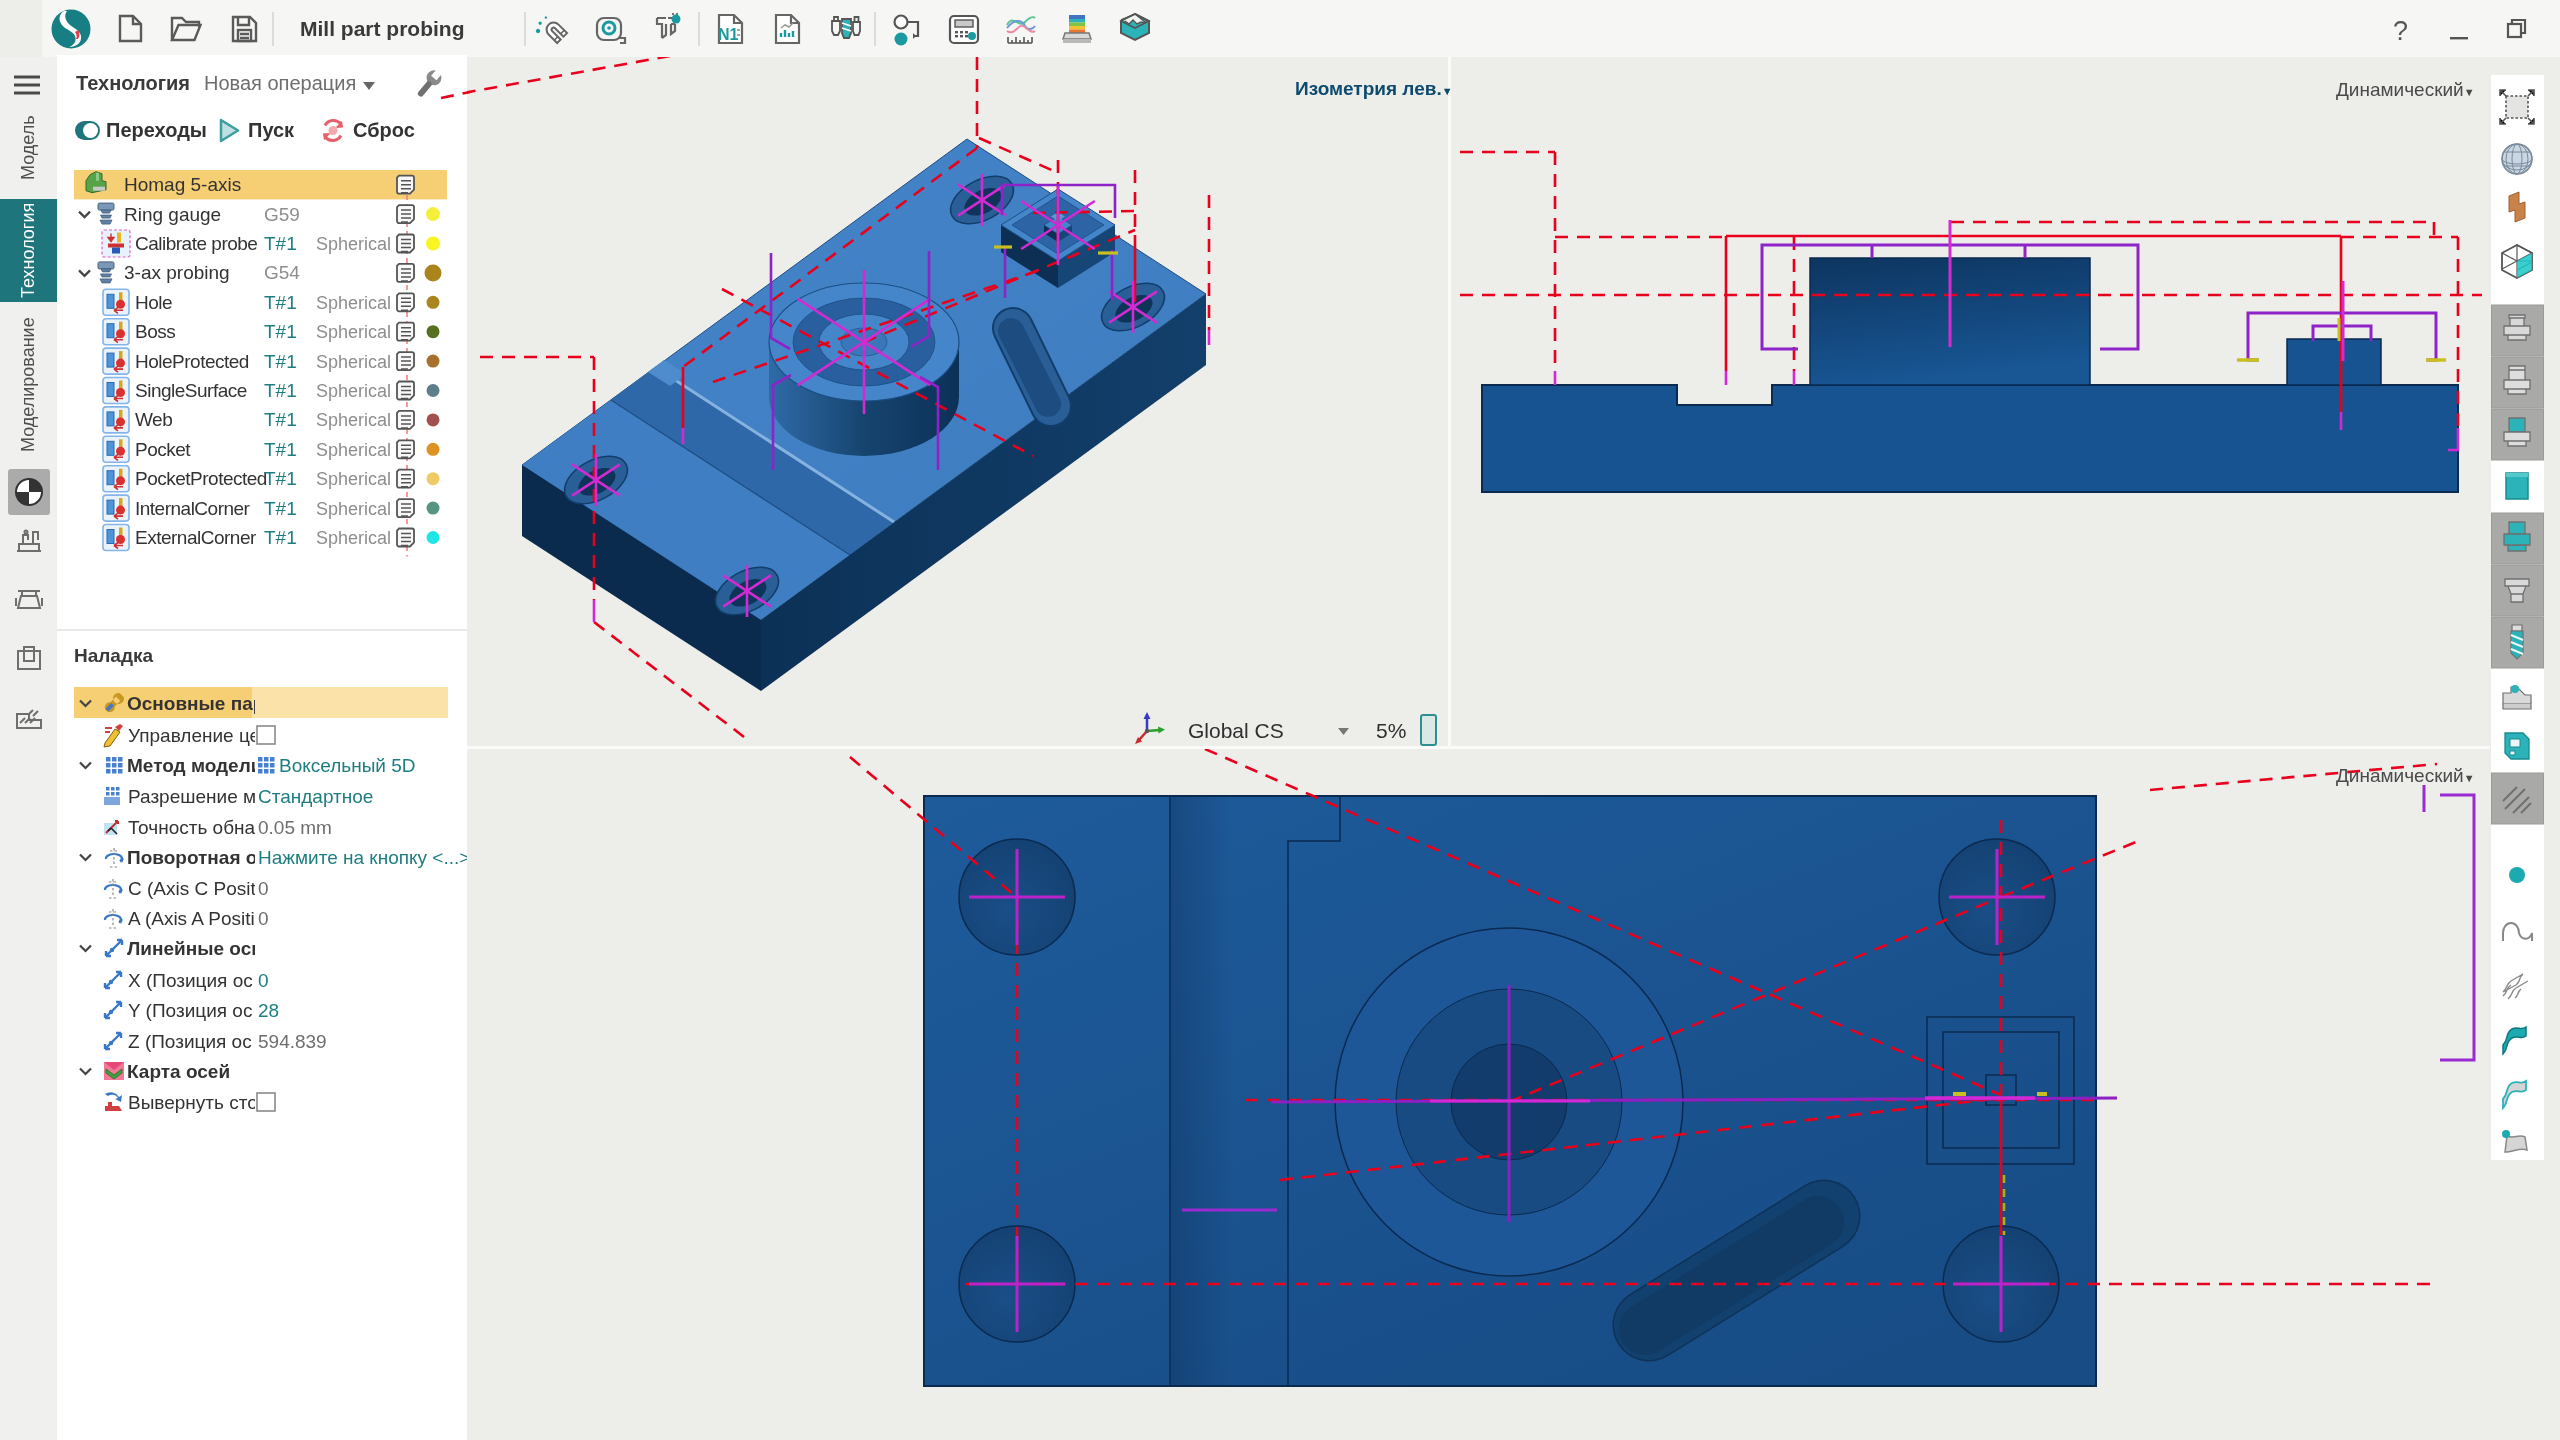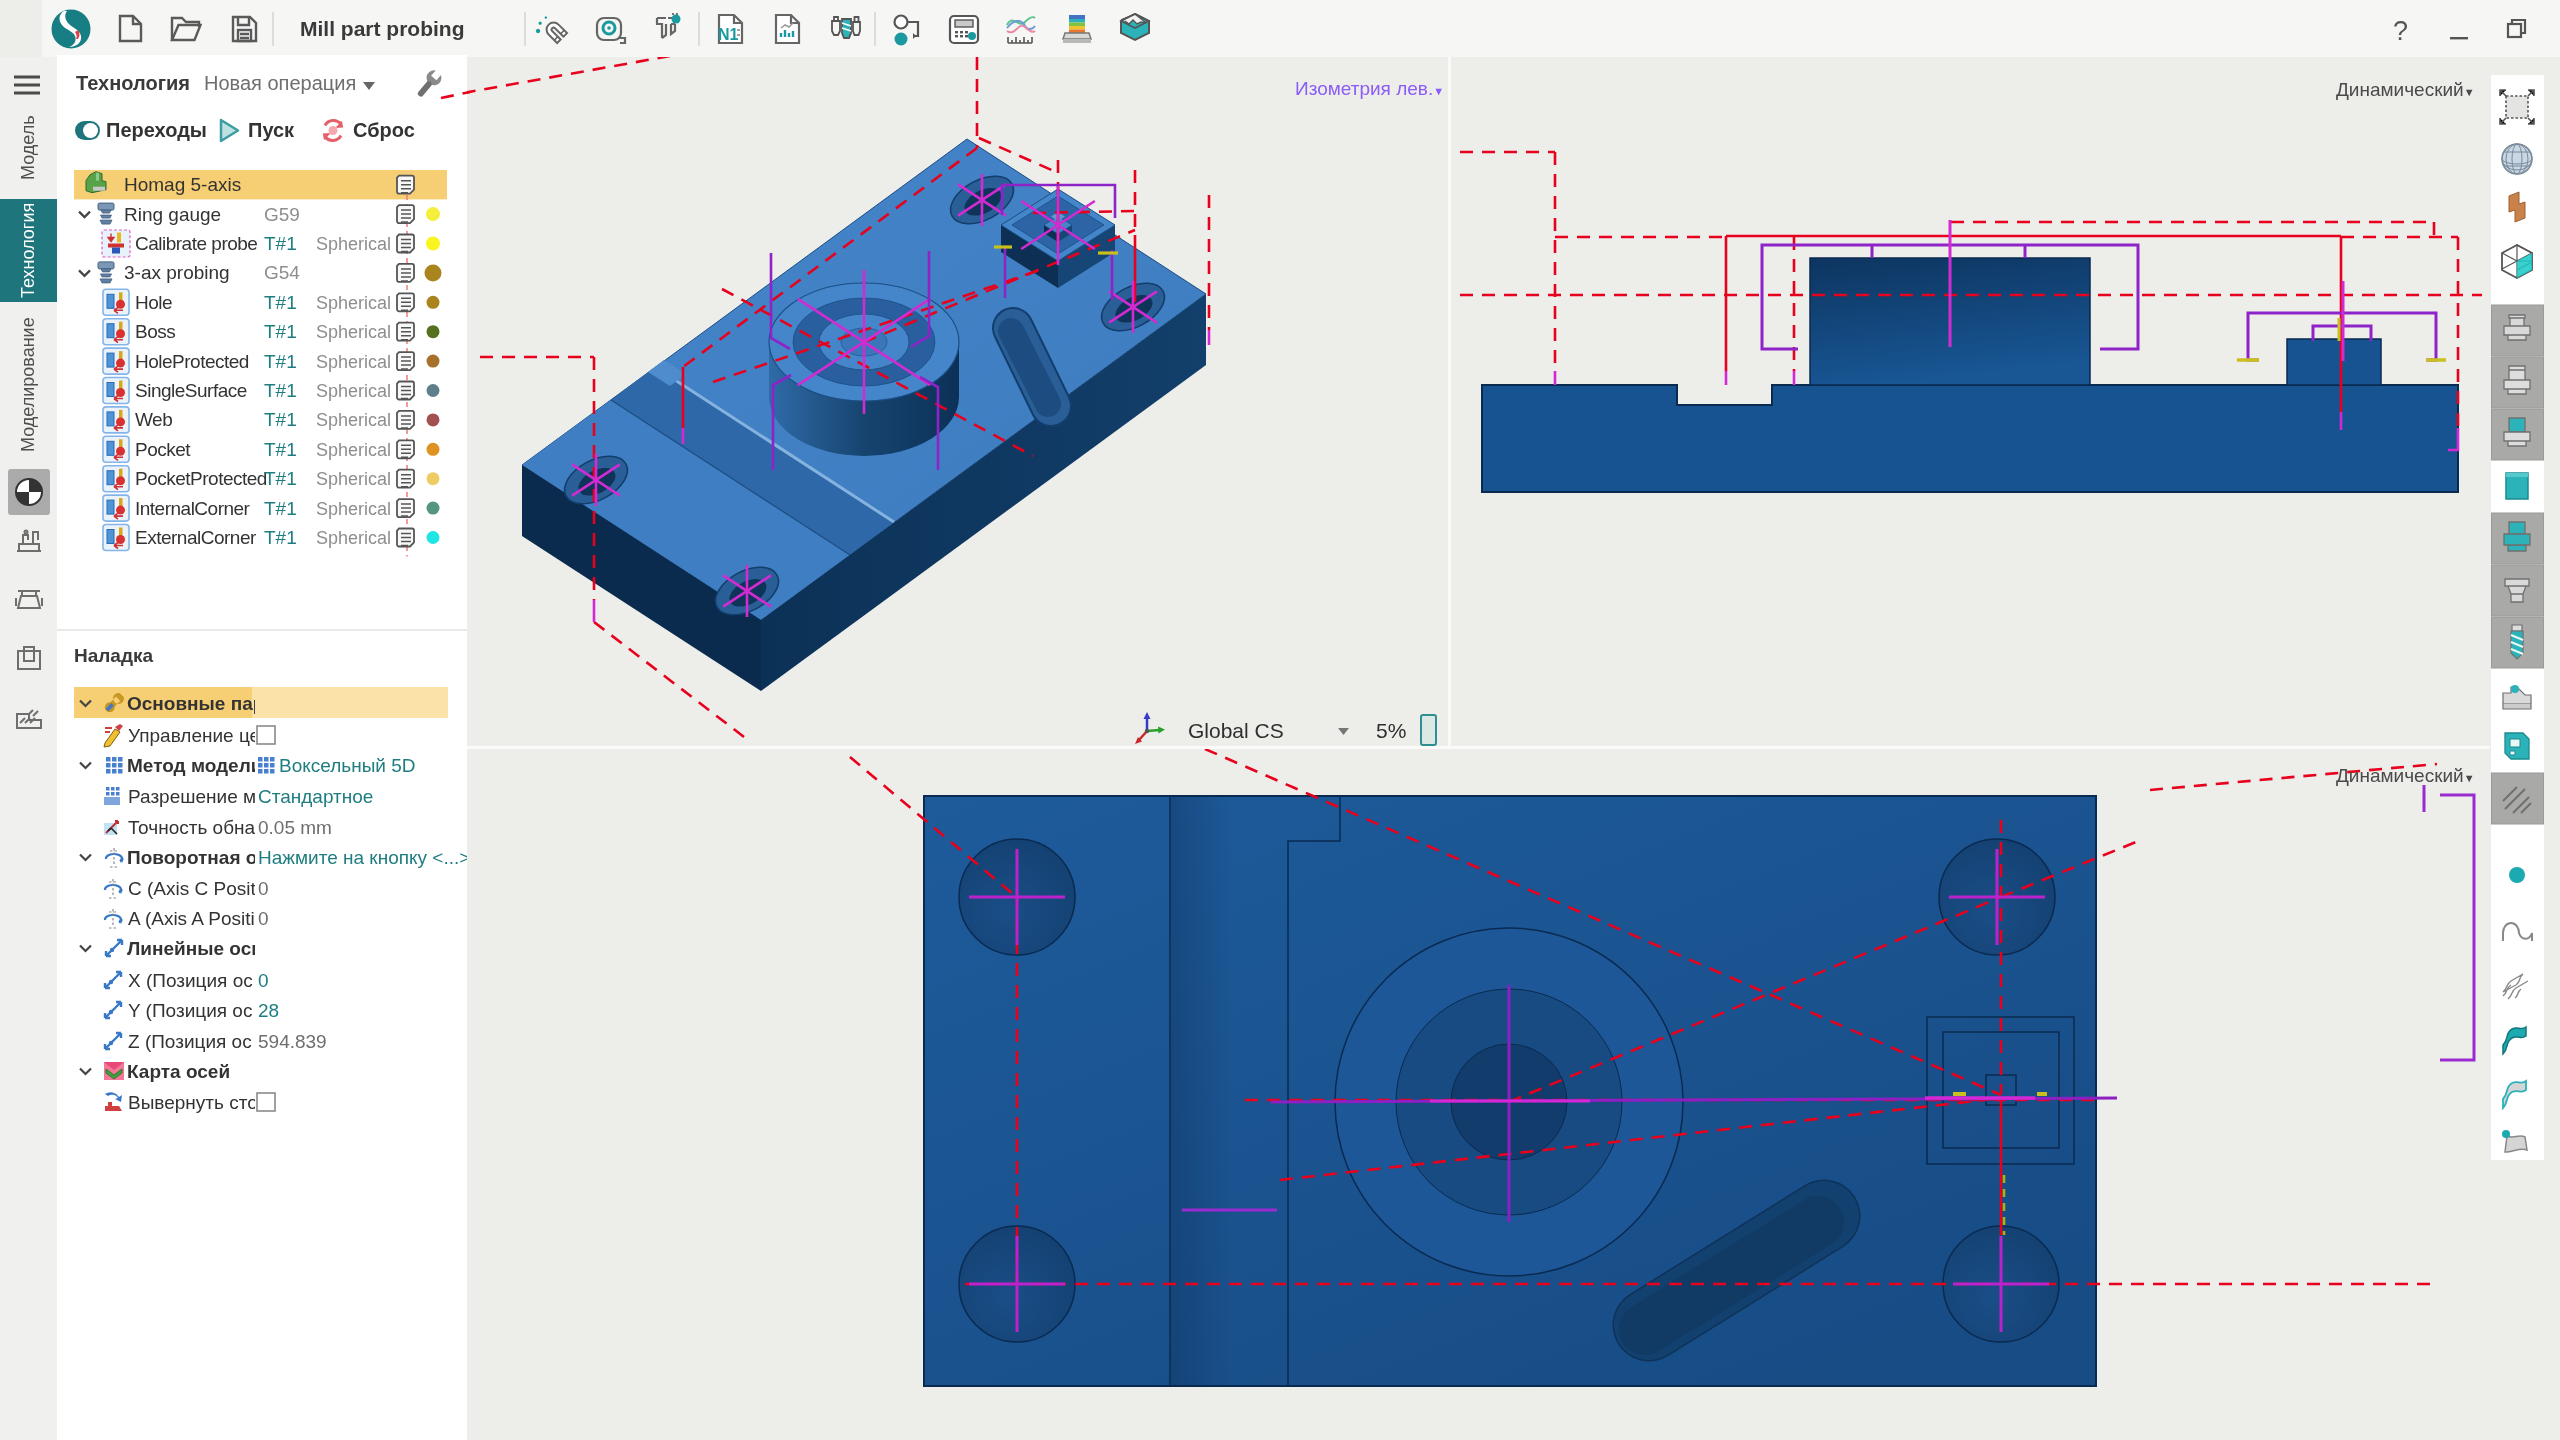--- a/index.html
+++ b/index.html
@@ -240,21 +240,21 @@
 <line x1="1430" y1="1101" x2="1590" y2="1101" stroke="#D428D4" stroke-width="3"></line>
 <line x1="1925" y1="1098" x2="2035" y2="1098" stroke="#D428D4" stroke-width="3.5"></line>
 <line x1="1182" y1="1210" x2="1277" y2="1210" stroke="#9A2BD0" stroke-width="3"></line>
 <g stroke="#C9C01E" stroke-width="4">
         <line x1="1953" y1="1094" x2="1966" y2="1094"></line>
         <line x1="2037" y1="1094" x2="2047" y2="1094"></line>
       </g>
 <path d="M2440,795 H2474 V1060 H2440" fill="none" stroke="#9A2BD0" stroke-width="3"></path>
 <path d="M2424,785 L2424,812" stroke="#9A2BD0" stroke-width="3"></path>
 </svg>
-<div style="position:absolute;left:828px;top:21px;font-size:19px;color:#8b5cf6;white-space:nowrap;">Изометрия лев.<span style="font-size:11px;">▼</span></div>
+<div style="position:absolute;left:828px;top:21px;font-size:19px;color:#0c4a6e;white-space:nowrap;font-weight:bold;">Изометрия лев.<span style="font-size:11px;">▼</span></div>
 <div style="position:absolute;left:1869px;top:22px;font-size:19px;color:#4A4A4A;white-space:nowrap;">Динамический<span style="font-size:11px;">▼</span></div>
 <div style="position:absolute;left:1869px;top:708px;font-size:19px;color:#4A4A4A;white-space:nowrap;">Динамический<span style="font-size:11px;">▼</span></div>
 <svg width="312" height="40" viewBox="0 0 312 40" style="position:absolute;left:666px;top:652px;">
 <g transform="translate(14,22)">
 <line x1="0" y1="0" x2="0" y2="-14" stroke="#3A3AC8" stroke-width="2.5"></line>
         <path d="M0,-19 l-3.5,7 h7 z" fill="#3A3AC8"></path>
 <line x1="0" y1="0" x2="13" y2="-1" stroke="#2AA02A" stroke-width="2.5"></line>
         <path d="M18,-1.5 l-7,-3 l0.5,7 z" fill="#2AA02A"></path>
 <line x1="0" y1="0" x2="-8" y2="9" stroke="#C82A2A" stroke-width="2.5"></line>
         <path d="M-12,13 l3,-7 l4,4.5 z" fill="#C82A2A"></path>

